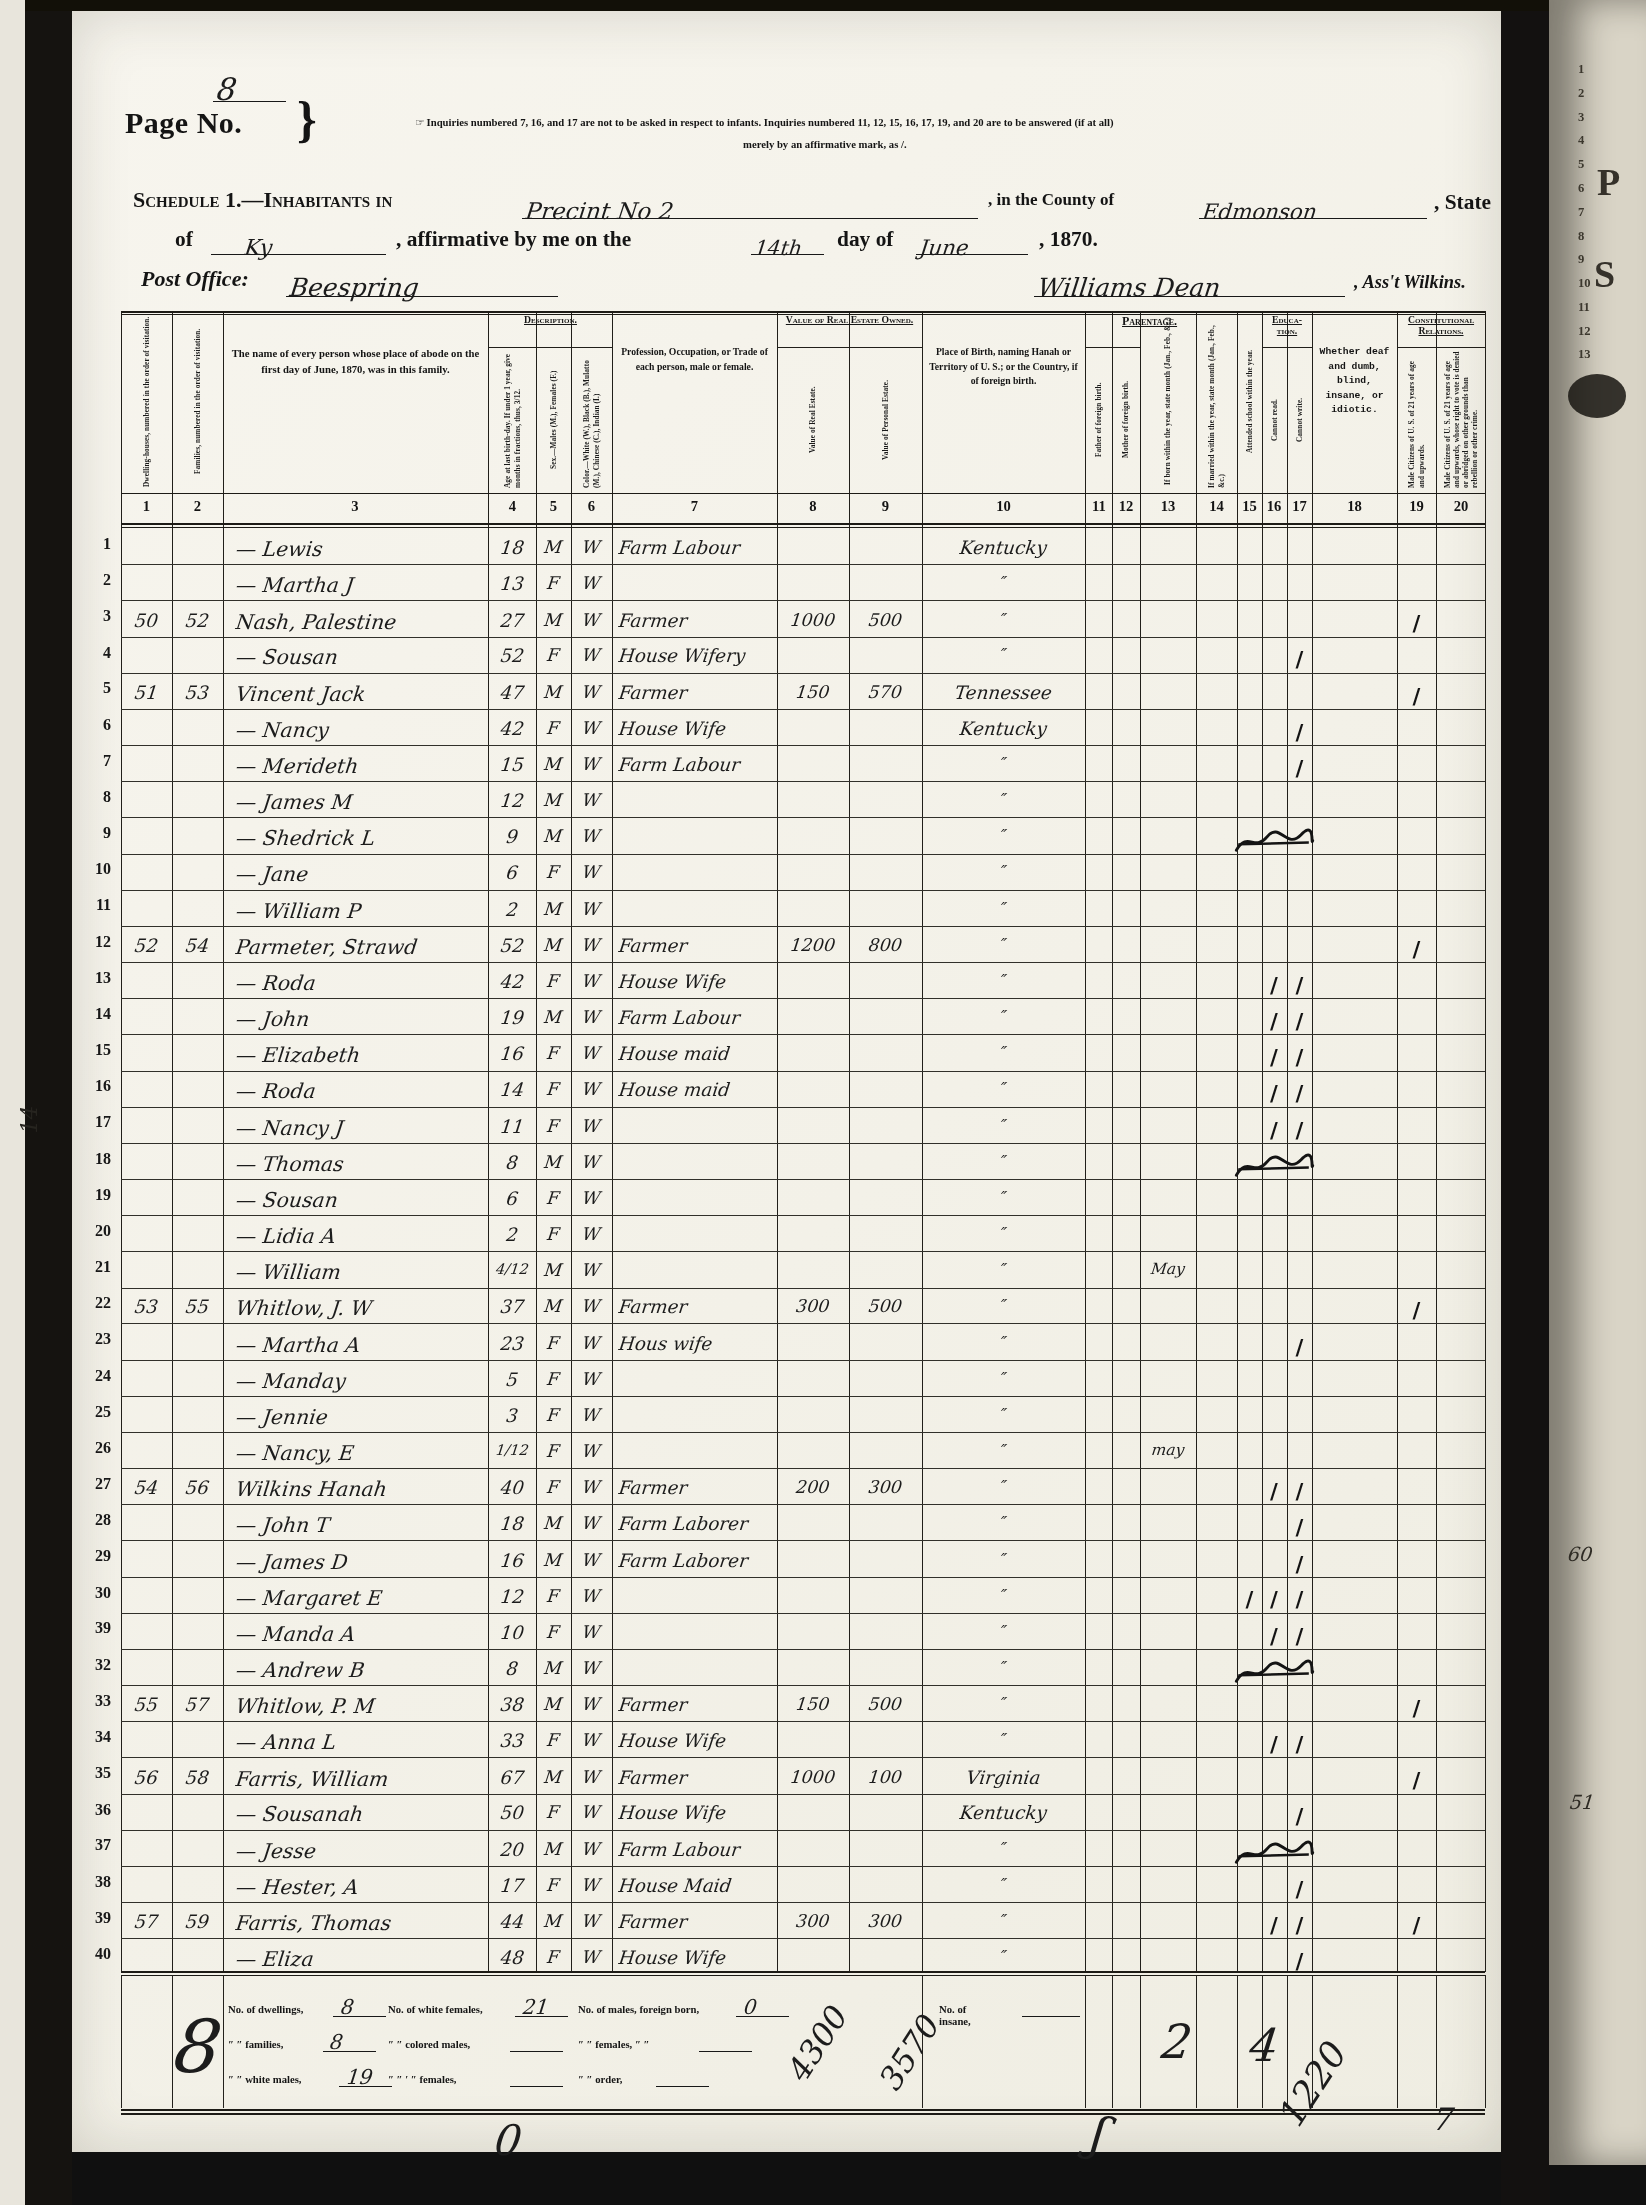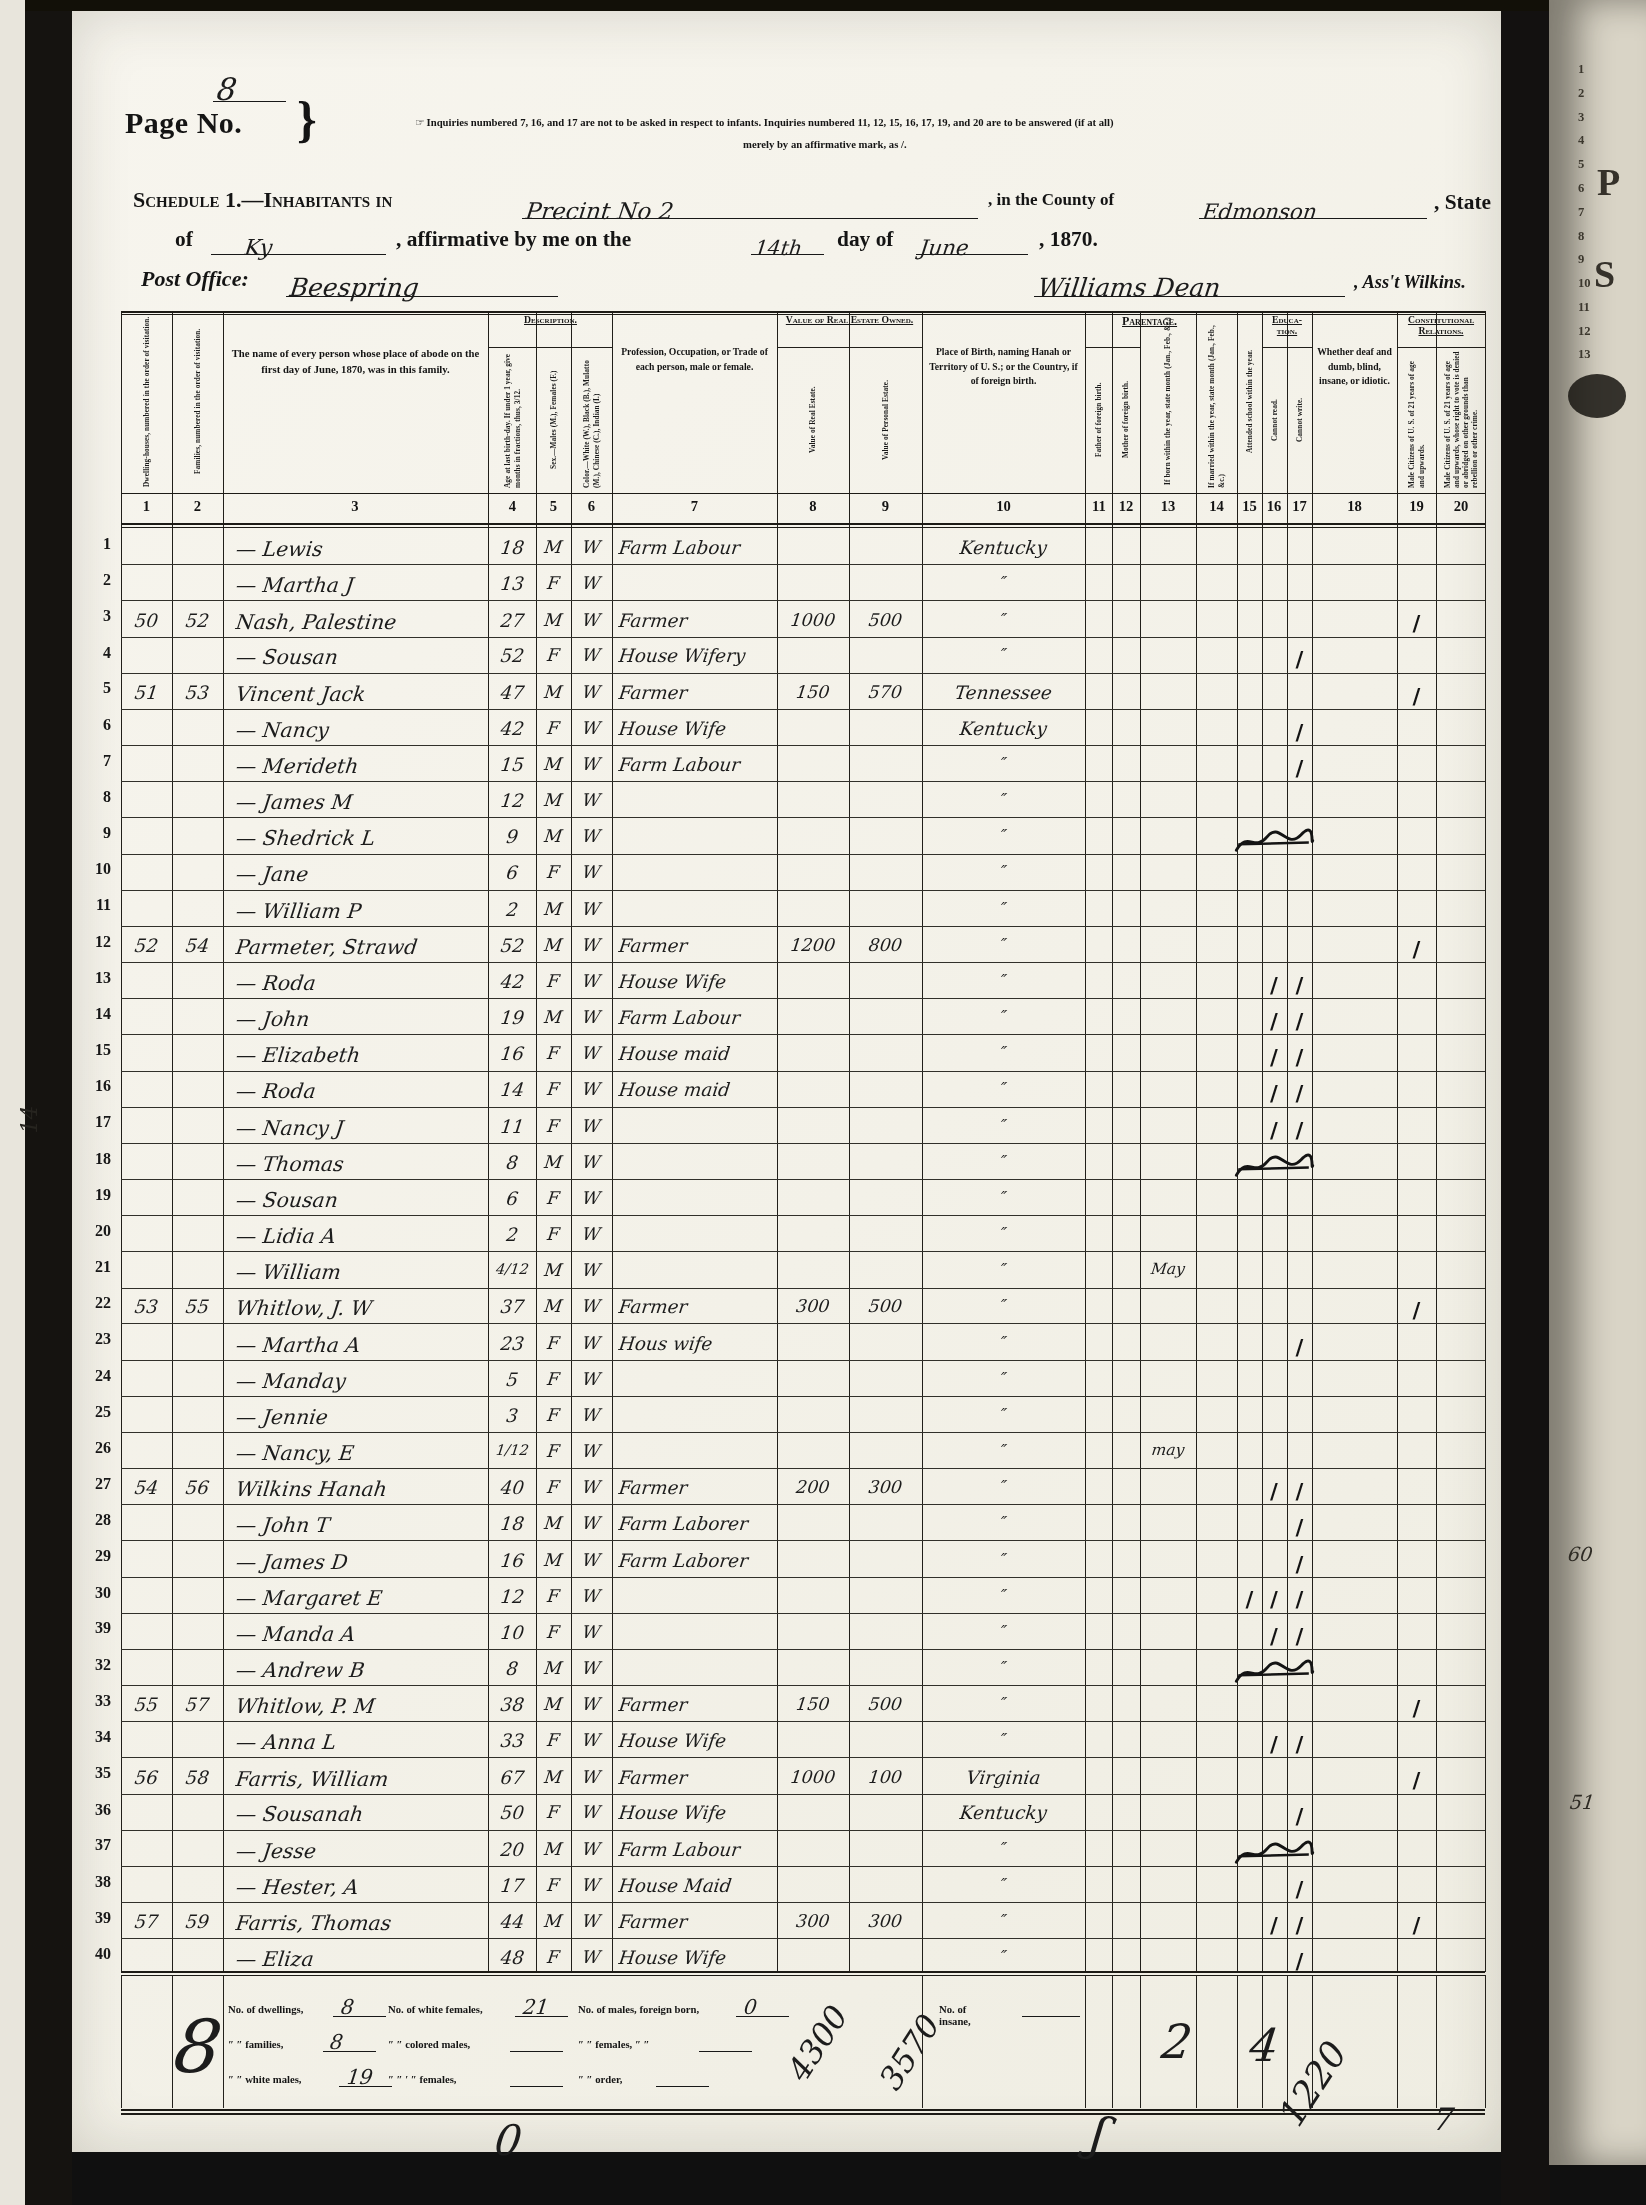--- a/index.html
+++ b/index.html
@@ -194,21 +194,21 @@
       <div class="vtext" style="position: absolute; left: 1142px; top: 315px; width: 52px; height: 173px; display: flex; align-items: center; justify-content: center;">If born within the year, state month (Jan., Feb., &amp;c.)</div>
       <div class="colnum" style="position: absolute; left: 1140px; top: 498px; width: 56px;">13</div>
       <div class="vtext" style="position: absolute; left: 1198px; top: 315px; width: 37px; height: 173px; display: flex; align-items: center; justify-content: center;">If married within the year, state month (Jan., Feb., &amp;c.)</div>
       <div class="colnum" style="position: absolute; left: 1196px; top: 498px; width: 41px;">14</div>
       <div class="vtext" style="position: absolute; left: 1239px; top: 315px; width: 21.4px; height: 173px; display: flex; align-items: center; justify-content: center;">Attended school within the year.</div>
       <div class="colnum" style="position: absolute; left: 1237px; top: 498px; width: 25px;">15</div>
       <div class="vtext" style="position: absolute; left: 1264px; top: 351px; width: 20.4px; height: 137px; display: flex; align-items: center; justify-content: center;">Cannot read.</div>
       <div class="colnum" style="position: absolute; left: 1262px; top: 498px; width: 24px;">16</div>
       <div class="vtext" style="position: absolute; left: 1289px; top: 351px; width: 21.4px; height: 137px; display: flex; align-items: center; justify-content: center;">Cannot write.</div>
       <div class="colnum" style="position: absolute; left: 1287px; top: 498px; width: 25px;">17</div>
-      <div class="print" style="position: absolute; left: 1316px; top: 345px; width: 77px; font-size: 9.7px; font-weight: bold; text-align: center; line-height: 1.5;">Whether deaf and dumb, blind, insane, or idiotic.</div>
+      <div class="print" style="position: absolute; left: 1316px; top: 345px; width: 77px; font-size: 9.7px; font-weight: bold; text-align: center; line-height: 1.5; font-family: Liberation Mono, monospace;">Whether deaf and dumb, blind, insane, or idiotic.</div>
       <div class="colnum" style="position: absolute; left: 1312px; top: 498px; width: 85px;">18</div>
       <div class="vtext" style="position: absolute; left: 1399px; top: 351px; width: 35px; height: 137px; display: flex; align-items: center; justify-content: center;">Male Citizens of U. S. of 21 years of age and upwards.</div>
       <div class="colnum" style="position: absolute; left: 1397px; top: 498px; width: 39px;">19</div>
       <div class="vtext" style="position: absolute; left: 1438px; top: 351px; width: 46px; height: 137px; display: flex; align-items: center; justify-content: center;">Male Citizens of U. S. of 21 years of age and upwards, whose right to vote is denied or abridged on other grounds than rebellion or other crime.</div>
       <div class="colnum" style="position: absolute; left: 1436px; top: 498px; width: 50px;">20</div>
       <div class="rownum" style="position: absolute; left: 77px; top: 535px; width: 34px;">1</div>
       <div class="rownum" style="position: absolute; left: 77px; top: 571px; width: 34px;">2</div>
       <div class="rownum" style="position: absolute; left: 77px; top: 607px; width: 34px;">3</div>
       <div class="rownum" style="position: absolute; left: 77px; top: 644px; width: 34px;">4</div>
       <div class="rownum" style="position: absolute; left: 77px; top: 679px; width: 34px;">5</div>

